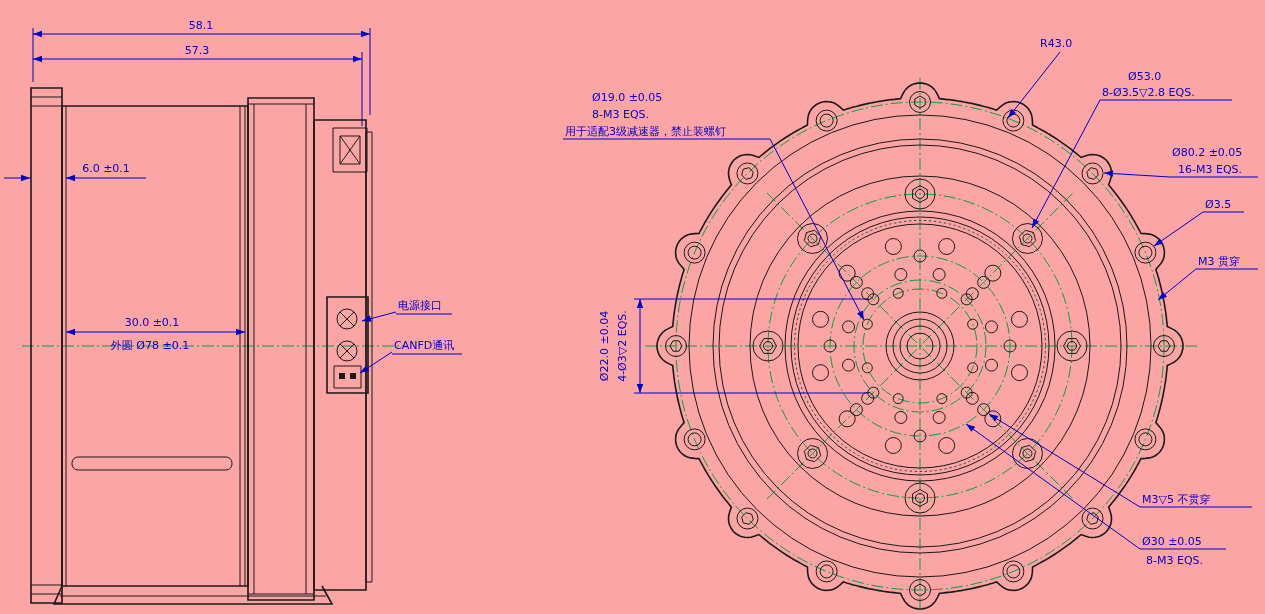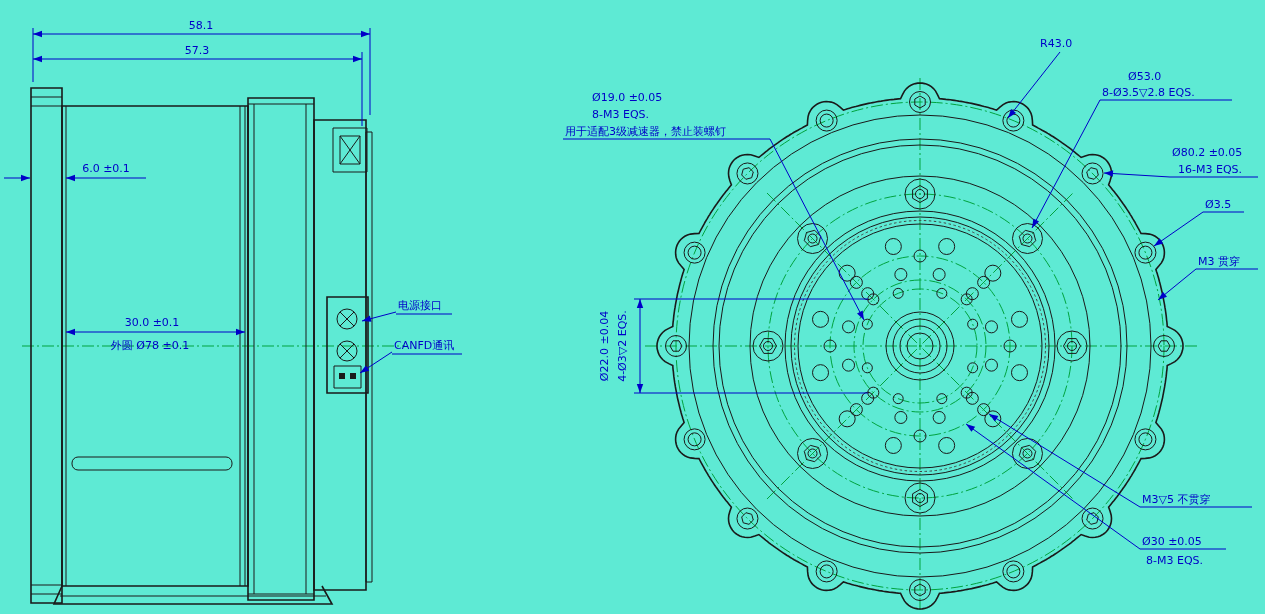--- a/index.html
+++ b/index.html
@@ -1,16 +1,16 @@
 <!DOCTYPE html>
 <html><head>
 <meta charset="utf-8">
 <style>
   html,body{margin:0;padding:0;background:#ffffff;}
-  .canvas{position:relative;width:1265px;height:614px;background:#5eead4;overflow:hidden;}
+  .canvas{position:relative;width:1265px;height:614px;background:#fca5a5;overflow:hidden;}
   svg{display:block;}
   svg text{font-family:"DejaVu Sans","Liberation Sans",sans-serif;font-size:11px;fill:#0000c8;stroke:none;}
   .outl{stroke:#1a1a1a;fill:none;stroke-width:1;}
   .outl2{stroke:#1a1a1a;fill:none;stroke-width:1.6;}
   .dim{stroke:#0000c8;fill:none;stroke-width:1;}
   .cl{stroke:#00a33e;fill:none;stroke-width:1;stroke-dasharray:12 3 2 3;}
   .solidfill{fill:#1a1a1a;stroke:none;}
 </style>
 </head>
 <body>

